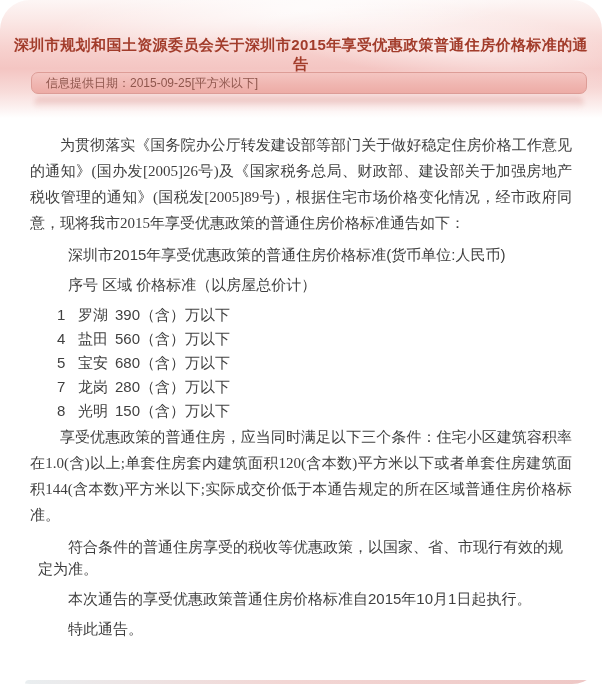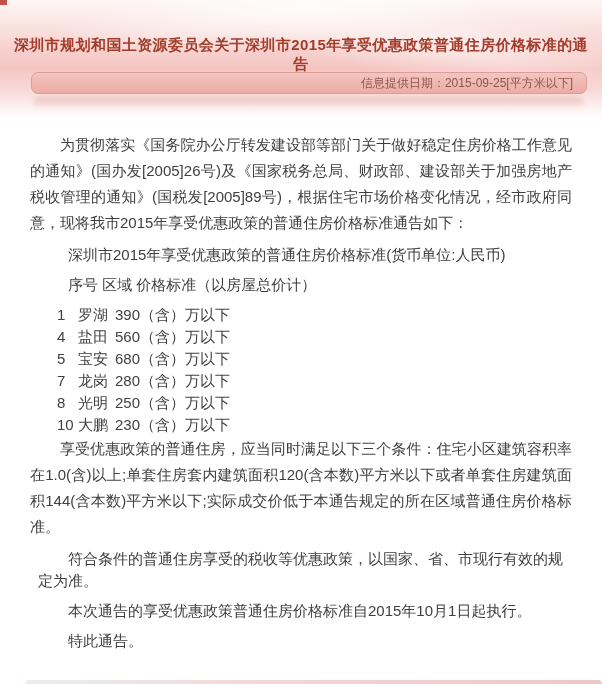--- a/index.html
+++ b/index.html
@@ -7,20 +7,21 @@
     padding: 0;
     background: #ffffff;
     font-family: "Liberation Sans", sans-serif;
   }
   .page {
     position: relative;
     width: 602px;
     height: 684px;
     background: #ffffff;
     overflow: hidden;
+    border-radius: 30px;
   }
   
   .header {
     position: relative;
     height: 118px;
     background: linear-gradient(180deg,
       #fdf6f5 0%, #fbe9e7 16%, #f7d2cf 40%,
       #f4c5c2 58%, #f8dcda 78%, #ffffff 100%);
     overflow: hidden;
   }
@@ -50,21 +51,21 @@
   .infobar {
     position: absolute;
     top: 72px; left: 31px;
     width: 556px; height: 22px;
     box-sizing: border-box;
     border: 1px solid #dd9d97;
     border-radius: 7px;
     background: linear-gradient(180deg, #f4c6c2 0%, #f0b6b1 55%, #edaca6 100%);
     display: flex;
     align-items: center;
-    justify-content: flex-end;
+    justify-content: flex-start;
     padding: 0 13px 0 14px;
     font-size: 12px;
     color: #8f564d;
   }
   .infobar .correction {
     color: #8f564d;
     text-decoration: none;
     cursor: pointer;
   }
   .infobar-reflection {
@@ -79,32 +80,33 @@
   .content {
     padding: 14px 30px 0 30px;
     font-size: 15px;
     color: #3f3f3f;
   }
   .para {
     margin: 0;
     line-height: 26px;
     text-indent: 2em;
     text-align: justify;
+    font-family: Liberation Serif, serif;
   }
   .line, .line-para {
     margin: 8px;
     line-height: 22px;
     text-indent: 2em;
   }
   .rows .row {
     line-height: 22px;
     padding-left: 27px;
   }
   .row .no   { display: inline-block; width: 21px; }
-  .row .dist { display: inline-block; width: 37px; }
+  .row .dist { display: inline-block; width: 37px; font-family: Liberation Mono, monospace; }
   .bottom-strip {
     position: absolute;
     bottom: 0; left: 25px; right: 0;
     height: 4px;
     border-radius: 4px 4px 0 0;
     background: linear-gradient(90deg, #e9eef0 0%, #f2d6d4 45%, #eec7c5 100%);
   }
 </style>
 </head>
 <body>
@@ -135,24 +137,21 @@
       <div class="row">
         <span class="no">4</span><span class="dist">盐田</span><span class="price">560（含）万以下</span>
       </div>
       <div class="row">
         <span class="no">5</span><span class="dist">宝安</span><span class="price">680（含）万以下</span>
       </div>
       <div class="row">
         <span class="no">7</span><span class="dist">龙岗</span><span class="price">280（含）万以下</span>
       </div>
       <div class="row">
-        <span class="no">8</span><span class="dist">光明</span><span class="price">250（含）万以下</span>
-      </div>
-      <div class="row">
-        <span class="no">10</span><span class="dist">大鹏</span><span class="price">230（含）万以下</span>
+        <span class="no">8</span><span class="dist">光明</span><span class="price">150（含）万以下</span>
       </div>
     </div>
 
     <p class="para">享受优惠政策的普通住房，应当同时满足以下三个条件：住宅小区建筑容积率在1.0(含)以上;单套住房套内建筑面积120(含本数)平方米以下或者单套住房建筑面积144(含本数)平方米以下;实际成交价低于本通告规定的所在区域普通住房价格标准。</p>
     <p class="line-para">符合条件的普通住房享受的税收等优惠政策，以国家、省、市现行有效的规定为准。</p>
     <p class="line-para">本次通告的享受优惠政策普通住房价格标准自2015年10月1日起执行。</p>
     <p class="line-para">特此通告。</p>
 
   </div>
 

